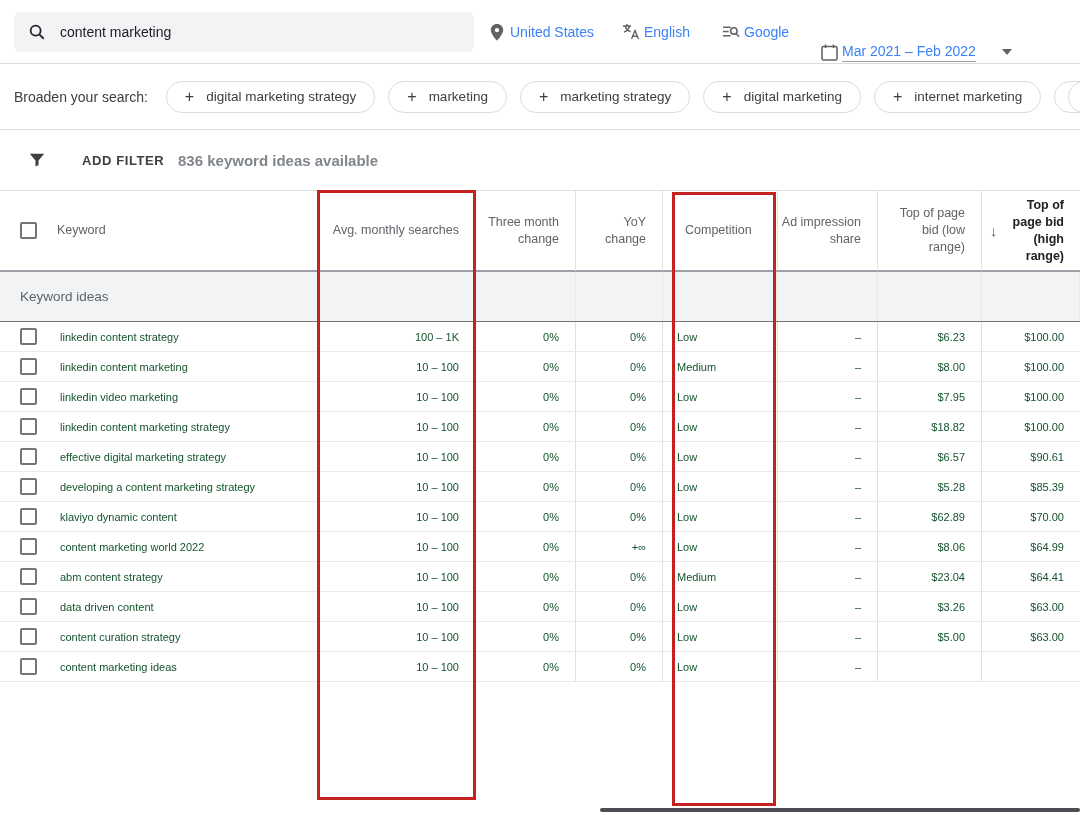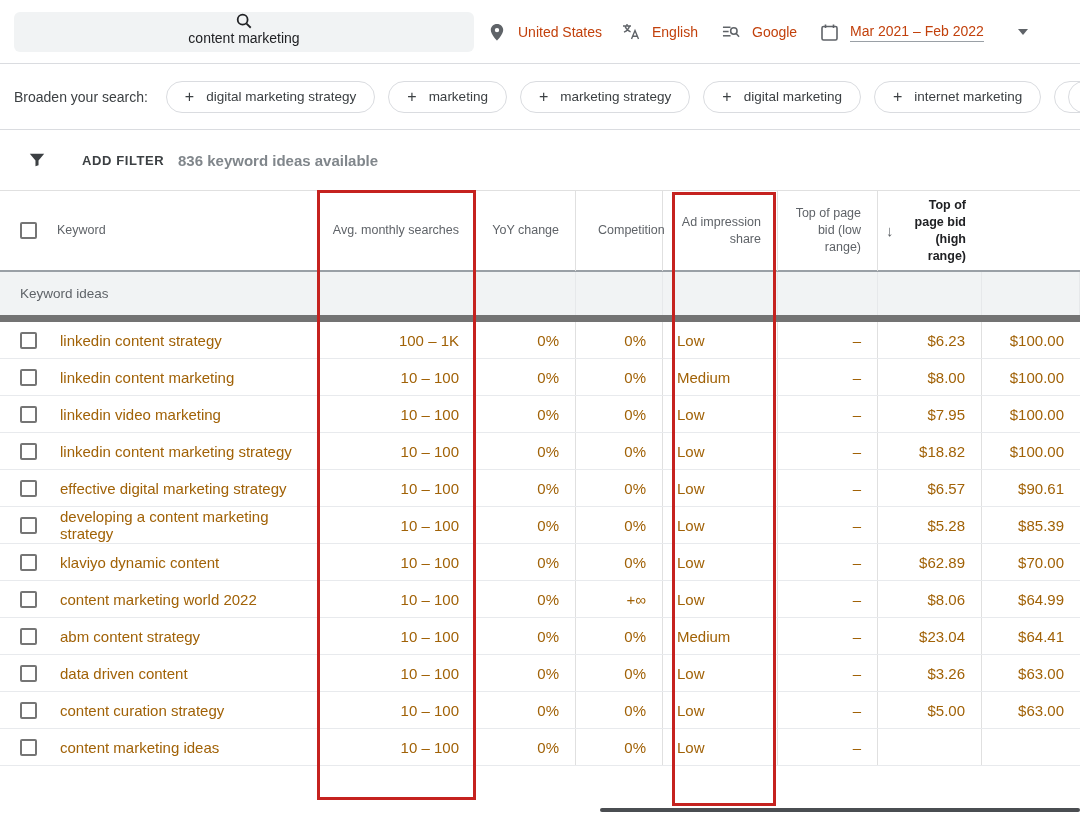--- a/index.html
+++ b/index.html
@@ -7,24 +7,24 @@
   body { font-family:"Liberation Sans", sans-serif; color:#3c4043; }
   #app {
     position:relative; width:1080px; height:813px; background:#fff;
     overflow:hidden; margin:0 auto;
   }
   
   .topbar { position:relative; height:64px; border-bottom:1px solid #dadce0; background:#fff; }
   .search-box {
     position:absolute; left:14px; top:12px; width:460px; height:40px;
     background:#f1f3f4; border-radius:6px; display:flex; align-items:center;
-    padding:0 14px; gap:0;flex-direction:column;
+    padding:0 14px; gap:14px;
   }
   .search-box .q { font-size:14px; color:#202124; }
-  .top-item { position:absolute; top:0; height:64px; display:flex; align-items:center; gap:12px; font-size:14px; color:#c2410c; cursor:pointer; }
+  .top-item { position:absolute; top:0; height:64px; display:flex; align-items:center; gap:4px; font-size:14px; color:#3b82f6; cursor:pointer; }
   .ticon { display:inline-flex; width:18px; height:18px; align-items:center; justify-content:center; }
   .date-text { border-bottom:1px solid #9aa0a6; padding-bottom:2px; }
   .caret { width:0; height:0; border-left:5px solid transparent; border-right:5px solid transparent; border-top:6px solid #5f6368; margin-left:22px; }
   
   .broaden { position:relative; height:66px; border-bottom:1px solid #dadce0; display:flex; align-items:center; padding-left:14px; overflow:hidden; }
   .broaden-label { font-size:14px; color:#3c4043; margin-right:18px; white-space:nowrap; }
   .chips { display:flex; gap:13px; align-items:center; flex-wrap:nowrap; }
   .chip {
     display:flex; align-items:center; gap:12px; height:32px; padding:0 18px;
     border:1px solid #dadce0; border-radius:16px; font-size:13.5px; color:#3c4043;
@@ -42,24 +42,24 @@
   .grid-row { display:grid; grid-template-columns:318px 158px 100px 87px 115px 100px 104px 98px; }
   .cell { border-right:1px solid #e0e0e0; display:flex; align-items:center; }
   .cell:last-child { border-right:none; }
   .thead { height:82px; border-top:1px solid #e0e0e0; border-bottom:2px solid #9aa0a6; font-size:12.5px; color:#5f6368; }
   .thead .cell { padding:6px 16px 6px 8px; justify-content:flex-end; text-align:right; line-height:1.35; }
   .thead .cell.kw { justify-content:flex-start; text-align:left; padding-left:20px; gap:20px; }
   .thead .cell.comp { justify-content:flex-start; text-align:left; padding-left:22px; }
   .thead .cell.adimpr { padding-left:2px; }
   .thead .cell.hi { font-weight:bold; color:#202124; gap:8px; }
   .sort-arrow { font-weight:normal; color:#5f6368; font-size:15px; }
-  .subhead { height:50px; background:#f1f3f4; border-bottom:7px solid #737373; font-size:13.5px; color:#5f6368; }
+  .subhead { height:50px; background:#f1f3f4; border-bottom:1px solid #737373; font-size:13.5px; color:#5f6368; }
   .subhead .cell { border-right:1px solid #e6e8ea; }
   .subhead .cell.kw { padding-left:20px; }
-  .trow { height:37px; border-bottom:1px solid #e8eaed; font-size:15px; color:#a16207; background:#fff; }
+  .trow { height:30px; border-bottom:1px solid #e8eaed; font-size:11px; color:#14532d; background:#fff; }
   .trow .cell { padding-right:16px; justify-content:flex-end; text-align:right; }
   .trow .cell.kw { justify-content:flex-start; text-align:left; padding-left:20px; gap:23px; }
   .trow .cell.comp { justify-content:flex-start; text-align:left; padding-left:14px; padding-right:4px; }
   .checkbox { width:17px; height:17px; border:2px solid #757575; border-radius:2px; background:#fff; flex:0 0 auto; cursor:pointer; }
   
   .redbox { position:absolute; border:3px solid #c5221f; pointer-events:none; }
   .hscroll { position:absolute; left:600px; top:808px; width:480px; height:4px; background:#4a4d51; border-radius:2px; }
   .topline { position:absolute; left:88px; top:0; width:242px; height:2px; background:#2a2a2a; }
   svg { display:block; }
 </style>
@@ -105,21 +105,21 @@
     <div class="top-item" style="left:622px;">
       <span class="ticon">
         <svg width="18" height="18" viewBox="0 0 18 18">
           <path d="M1 3h8M5 1v2M7.5 3c-.6 2.6-2.7 5-5.5 6.2M3.2 3.8C4.2 6.2 6.2 8 8.6 8.8" fill="none" stroke="#5f6368" stroke-width="1.4"></path>
           <path d="M9.5 16 13 7.5 16.5 16M10.8 13.2h4.4" fill="none" stroke="#5f6368" stroke-width="1.4"></path>
         </svg>
       </span>
       <span>English</span>
     </div>
 
-    <div class="top-item" style="left:820px;">
+    <div class="top-item" style="left:820px;margin-top:20px;">
       <span class="ticon">
         <svg width="17" height="17" viewBox="0 0 17 17">
           <rect x="1" y="2.5" width="15" height="13.5" rx="1.5" fill="none" stroke="#5f6368" stroke-width="1.6"></rect>
           <line x1="4.5" y1="0.5" x2="4.5" y2="4" stroke="#5f6368" stroke-width="1.6"></line>
           <line x1="12.5" y1="0.5" x2="12.5" y2="4" stroke="#5f6368" stroke-width="1.6"></line>
         </svg>
       </span>
       <span class="date-text">Mar 2021 – Feb 2022</span>
       <span class="caret"></span>
     </div>
@@ -165,20 +165,21 @@
     <span class="ideas-count">836 keyword ideas available</span>
   </div>
 
   <div class="tbl">
     <div class="grid-row thead">
       <div class="cell kw">
         <span class="checkbox"></span>
         <span>Keyword</span>
       </div>
       <div class="cell">Avg. monthly searches</div>
+      <div class="cell">Three month change</div>
       <div class="cell">YoY change</div>
       <div class="cell comp">Competition</div>
       <div class="cell adimpr">Ad impression share</div>
       <div class="cell">Top of page bid (low range)</div>
       <div class="cell hi">
         <span class="sort-arrow">↓</span>
         <span style="flex:1">Top of page bid (high range)</span>
       </div>
     </div>
 

